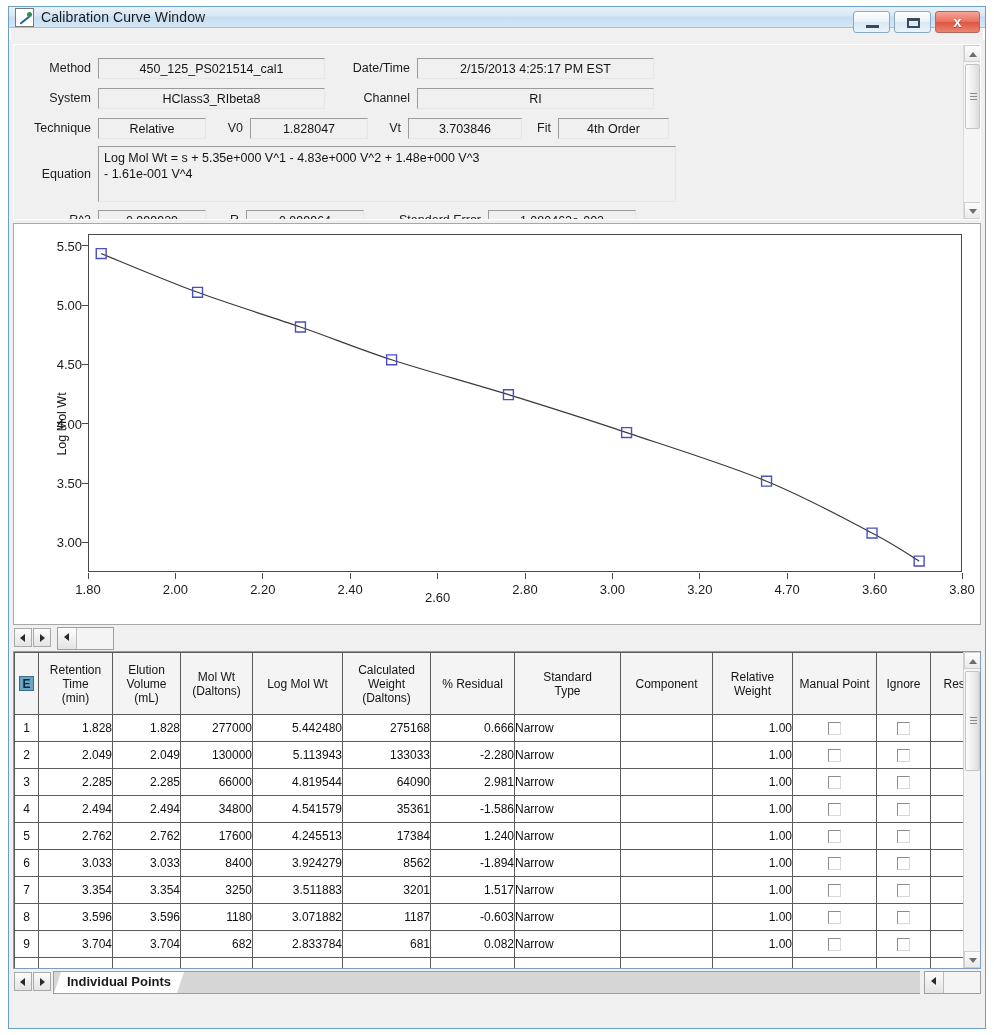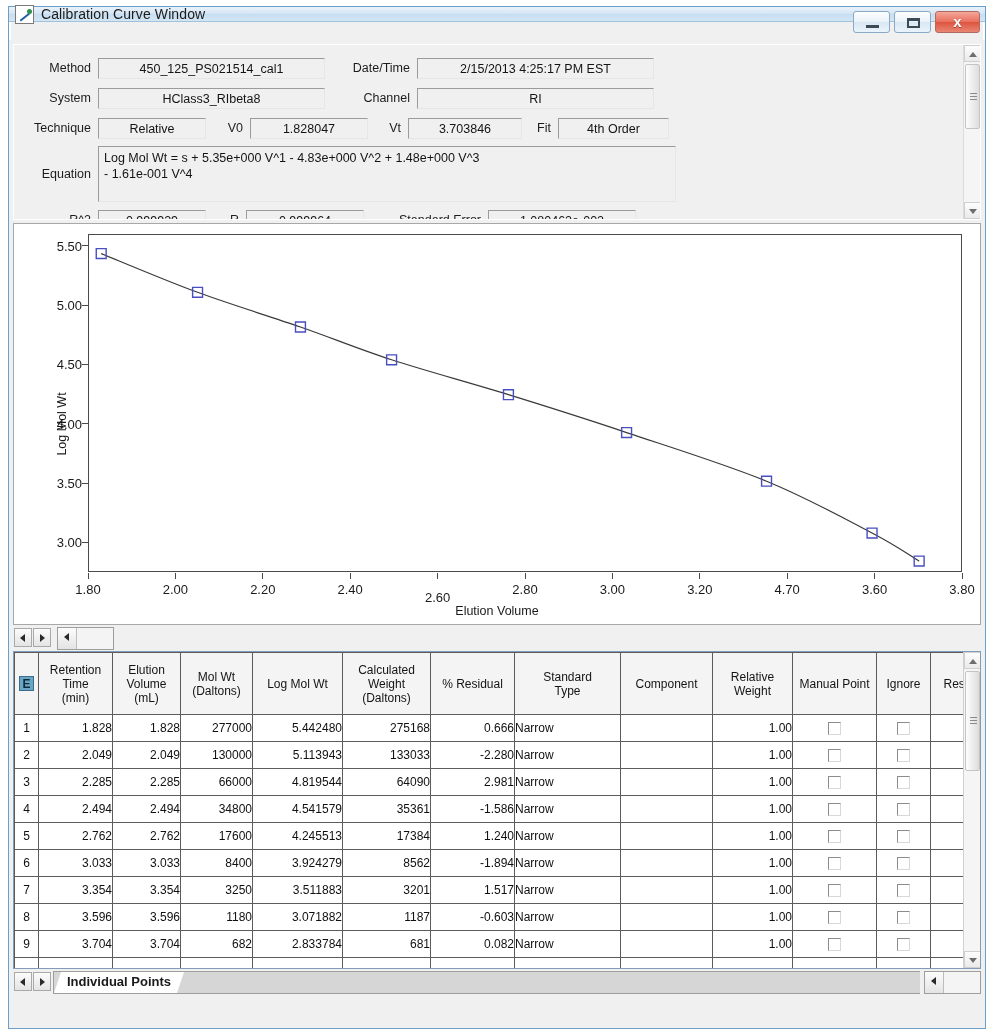--- a/index.html
+++ b/index.html
@@ -15,21 +15,21 @@
 
   
   #window {
     position:absolute; left:8px; top:6px; width:978px; height:1023px;
     border:1px solid #6b9ec8;
     background:#f0f0f0;
     box-shadow: 0 0 0 2px #ffffff inset;
   }
   .titlebar {
     position:relative;
-    height:15px;
+    height:21px;
     background: linear-gradient(to bottom, #e9f2fa 0%, #d7e7f5 45%, #c6def1 50%, #d4e6f4 100%);
     border-bottom:1px solid #9fc3de;
     display:flex; align-items:center;
     padding-left:6px;
   }
   .app-icon {
     width:19px; height:19px; flex:0 0 19px;
     background:#ffffff;
     border:1px solid #7a7a7a;
     position:relative;
@@ -338,21 +338,20 @@
             </span>
         </div>
         <div class="vs-btn down">
             <span class="vs-arrow"></span>
           </div>
       </div>
     </div>
 
     <div id="chart-panel">
       <div id="ylabel">Log Mol Wt</div>
-      <div id="xlabel">Elution Volume</div>
       <div class="ytick-holder" id="ytick-holder" style="left: 0px; top: 10px; width: 68px; height: 338px;">
           <div class="ytick-label" style="top: 308.351px;">3.00</div>
           <div class="tickmark" style="left: 68px; top: 307.851px; width: 6px; height: 1px;"></div>
           <div class="ytick-label" style="top: 249.053px;">3.50</div>
           <div class="tickmark" style="left: 68px; top: 248.553px; width: 6px; height: 1px;"></div>
           <div class="ytick-label" style="top: 189.754px;">4.00</div>
           <div class="tickmark" style="left: 68px; top: 189.254px; width: 6px; height: 1px;"></div>
           <div class="ytick-label" style="top: 130.456px;">4.50</div>
           <div class="tickmark" style="left: 68px; top: 129.956px; width: 6px; height: 1px;"></div>
           <div class="ytick-label" style="top: 71.1579px; margin-left: 36px;">5.00</div>

